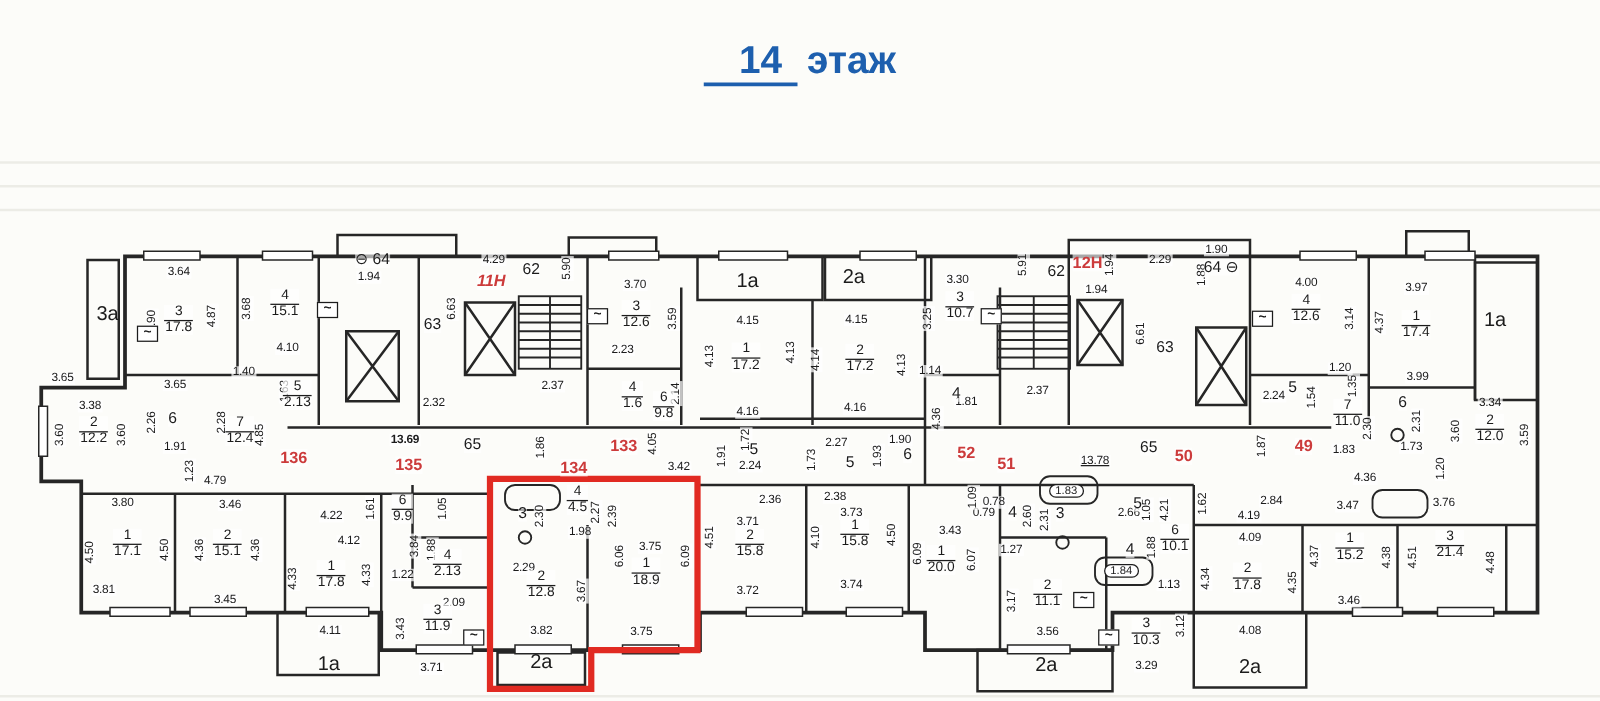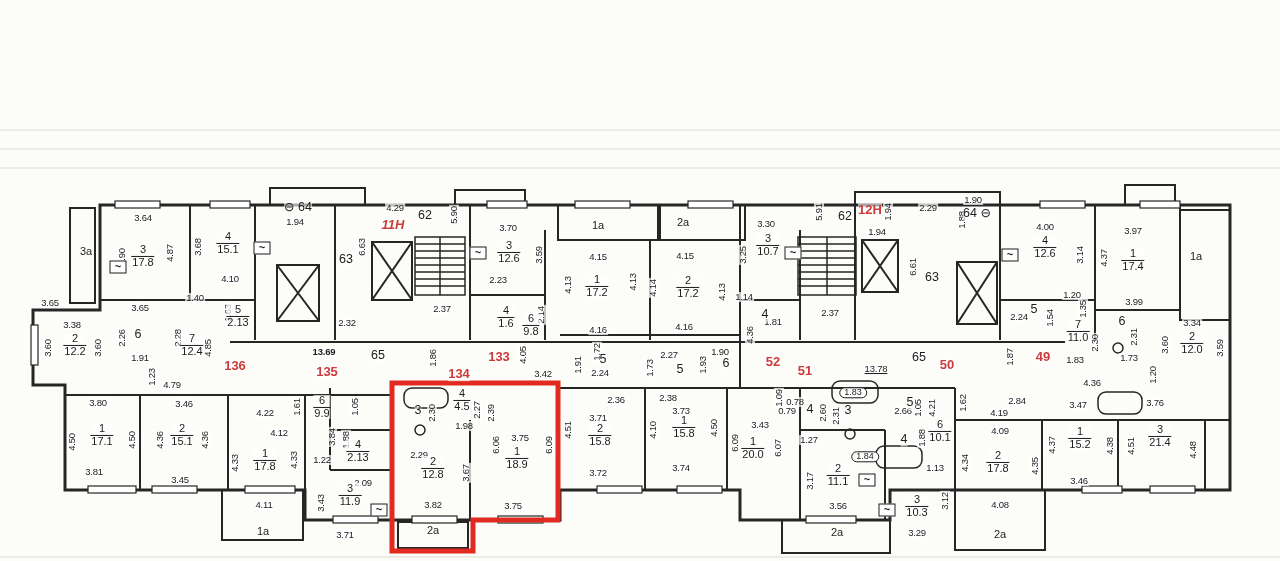--- a/index.html
+++ b/index.html
@@ -10,34 +10,37 @@
   #labels{position:absolute;left:0;top:0;width:1280px;height:561px;}
   #title{position:absolute;left:0;top:30px;width:1280px;text-align:center;
          color:#1d5fae;font-size:31px;font-weight:bold;}
   #title .t-num{border-bottom:3px solid #1d5fae;padding:0 12px 1px 28px;}
   #title .t-word{margin-left:8px;}
   .lbl{position:absolute;transform:translate(-50%,-50%);color:#1c1c1c;white-space:nowrap;
        line-height:1.05;}
   .lbl.v{transform:translate(-50%,-50%) rotate(-90deg);}
   .dim{font-size:9.5px;letter-spacing:-0.2px;background:rgba(255,255,255,.72);padding:0 1px;}
   .core{font-size:12.5px;background:rgba(255,255,255,.6);}
-  .balc{font-size:11px;}
+  .balc{font-size:16px;}
   .unit{font-size:13px;color:#cc3b3b;font-weight:bold;background:rgba(255,255,255,.6);}
   .room{text-align:center;background:rgba(255,255,255,.7);}
   .room .n{display:block;font-size:11px;border-bottom:1px solid #1c1c1c;padding:0 3px;}
   .room .a{display:block;font-size:11px;padding:0 1px;}
   .oval{font-size:9px;border:1.5px solid #1c1c1c;border-radius:9px;padding:0 4px;background:#fff;}
   .rad{font-size:11px;font-weight:bold;border:1.5px solid #1c1c1c;width:15px;height:11px;
        line-height:9px;text-align:center;background:#fff;}
 </style>
 </head>
 <body>
 
 <div id="screen">
 
+  <div id="title">
+    <span class="t-num">14</span><span class="t-word">этаж</span>
+  </div>
 
   <svg id="walls" width="1280" height="561" viewBox="0 0 1280 561">
 
     <g stroke="#e4e4dc" stroke-width="2" opacity=".65">
       <line x1="0" y1="130" x2="1280" y2="130"></line>
         <line x1="0" y1="149" x2="1280" y2="149"></line>
       <line x1="0" y1="168" x2="1280" y2="168"></line>
         <line x1="0" y1="557" x2="1280" y2="557"></line>
     </g>
     <g fill="none" stroke="#262626">
@@ -207,21 +210,21 @@
       <div class="lbl dim" style="left: 1075px; top: 360px;">1.83</div>
       <div class="lbl dim" style="left: 1092px; top: 383px;">4.36</div>
       <div class="lbl dim" style="left: 1017px; top: 401px;">2.84</div>
       <div class="lbl dim" style="left: 999px; top: 413px;">4.19</div>
       <div class="lbl dim" style="left: 1000px; top: 431px;">4.09</div>
       <div class="lbl dim" style="left: 1000px; top: 505px;">4.08</div>
       <div class="lbl dim" style="left: 1078px; top: 405px;">3.47</div>
       <div class="lbl dim" style="left: 1079px; top: 481px;">3.46</div>
       <div class="lbl dim" style="left: 1155px; top: 403px;">3.76</div>
       <div class="lbl dim" style="left: 98px; top: 403px;">3.80</div>
-      <div class="lbl dim" style="left: 94px; top: 472px;">3.81</div>
+      <div class="lbl dim" style="left: 83px; top: 472px;">3.81</div>
       <div class="lbl dim" style="left: 184px; top: 404px;">3.46</div>
       <div class="lbl dim" style="left: 180px; top: 480px;">3.45</div>
       <div class="lbl dim" style="left: 265px; top: 413px;">4.22</div>
       <div class="lbl dim" style="left: 279px; top: 433px;">4.12</div>
       <div class="lbl dim" style="left: 264px; top: 505px;">4.11</div>
       <div class="lbl dim" style="left: 322px; top: 460px;">1.22</div>
       <div class="lbl dim" style="left: 363px; top: 483px;">2.09</div>
       <div class="lbl dim" style="left: 345px; top: 535px;">3.71</div>
       <div class="lbl dim" style="left: 464px; top: 426px;">1.98</div>
       <div class="lbl dim" style="left: 419px; top: 455px;">2.29</div>
@@ -331,21 +334,21 @@
       <div class="lbl core" style="left: 765px; top: 315px;">4</div>
       <div class="lbl core" style="left: 418px; top: 411px;">3</div>
       <div class="lbl core" style="left: 848px; top: 411px;">3</div>
       <div class="lbl core" style="left: 810px; top: 410px;">4</div>
       <div class="lbl core" style="left: 910px; top: 403px;">5</div>
       <div class="lbl core" style="left: 904px; top: 440px;">4</div>
       <div class="lbl core" style="left: 1034px; top: 310px;">5</div>
       <div class="lbl core" style="left: 1122px; top: 322px;">6</div>
       <div class="lbl core" style="left: 726px; top: 364px;">6</div>
       <div class="lbl oval" style="left: 853px; top: 393px;">1.83</div>
-      <div class="lbl oval" style="left: 865px; top: 457px;">1.84</div>
+      <div class="lbl oval" style="left: 897px; top: 457px;">1.84</div>
       <div class="lbl balc" style="left: 86px; top: 252px;">3a</div>
       <div class="lbl balc" style="left: 598px; top: 226px;">1a</div>
       <div class="lbl balc" style="left: 683px; top: 223px;">2a</div>
       <div class="lbl balc" style="left: 1196px; top: 257px;">1a</div>
       <div class="lbl balc" style="left: 263px; top: 532px;">1a</div>
       <div class="lbl balc" style="left: 433px; top: 531px;">2a</div>
       <div class="lbl balc" style="left: 837px; top: 533px;">2a</div>
       <div class="lbl balc" style="left: 1000px; top: 535px;">2a</div>
       <div class="lbl unit" style="left: 235px; top: 366px;">136</div>
       <div class="lbl unit" style="left: 327px; top: 372px;">135</div>

